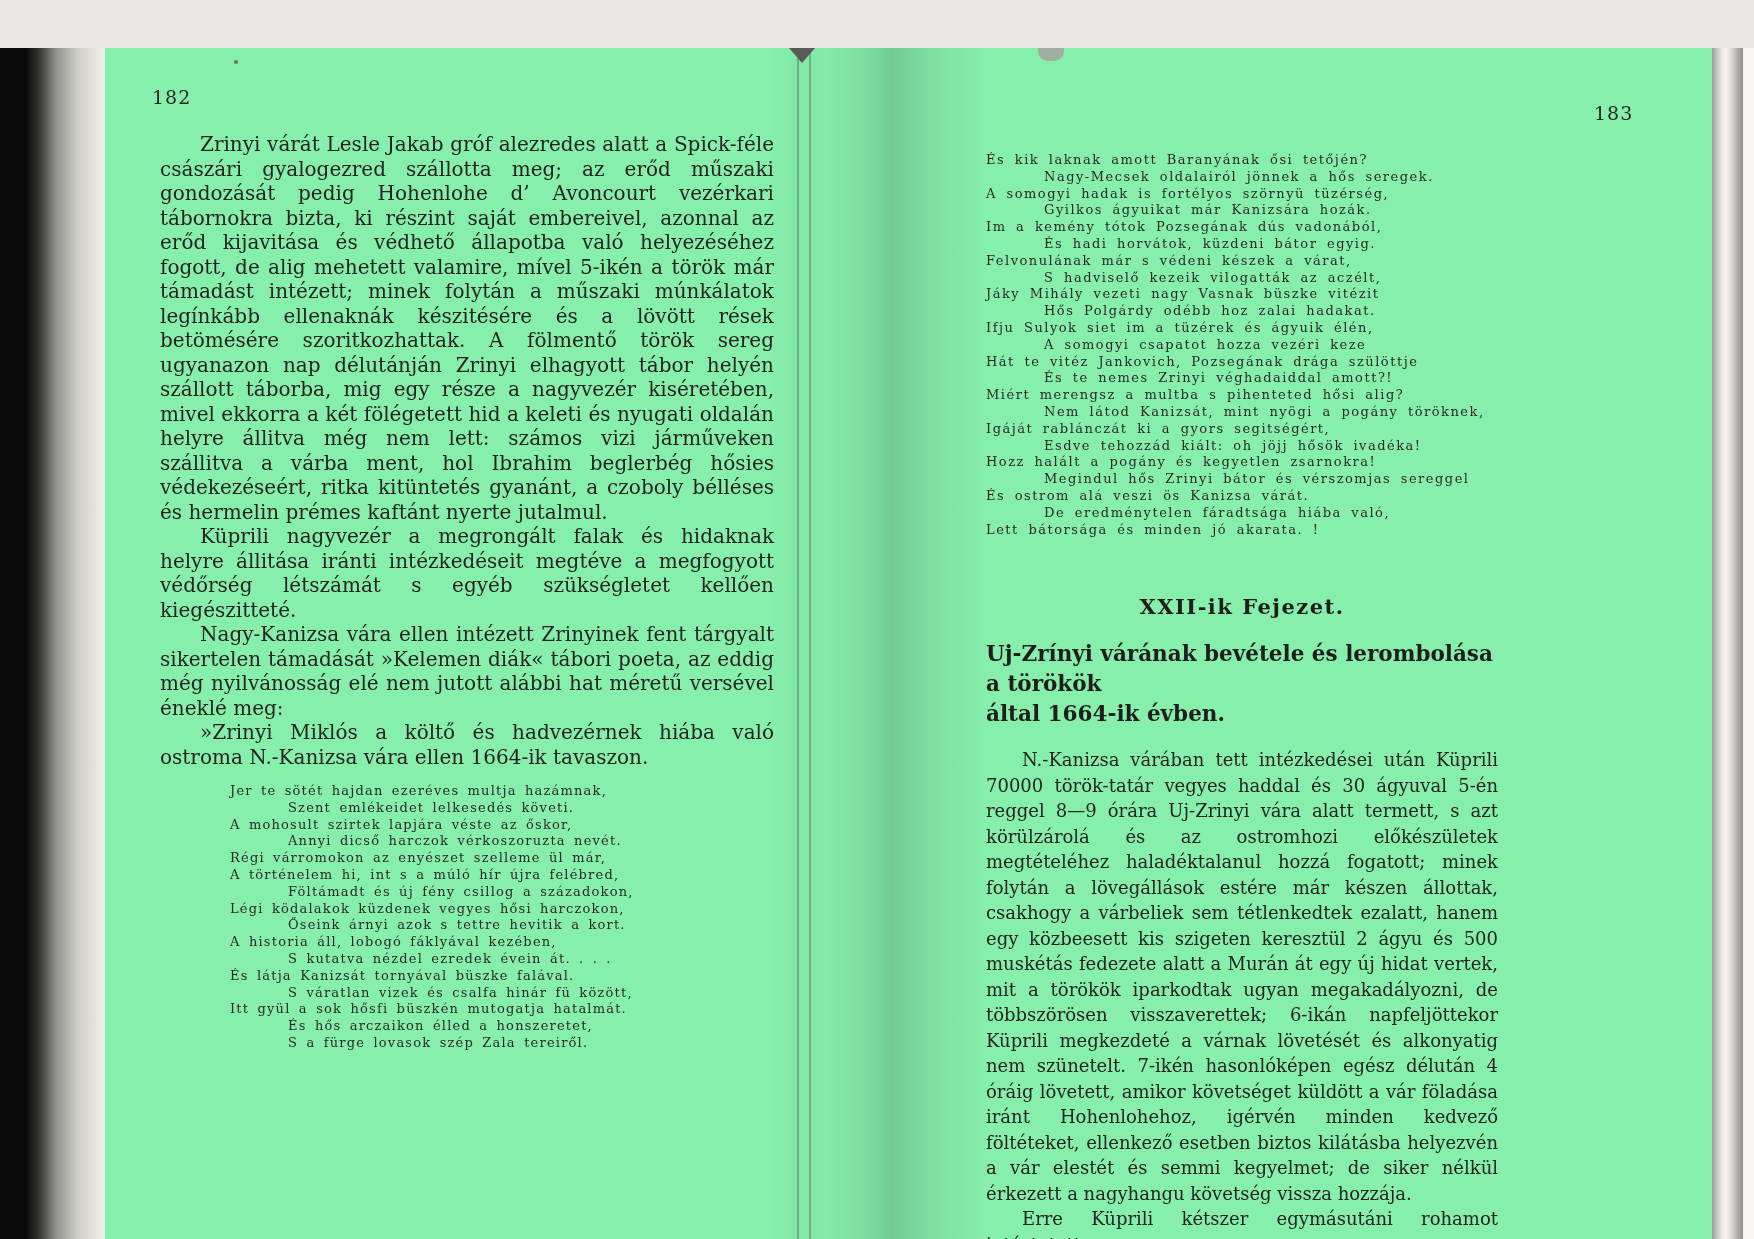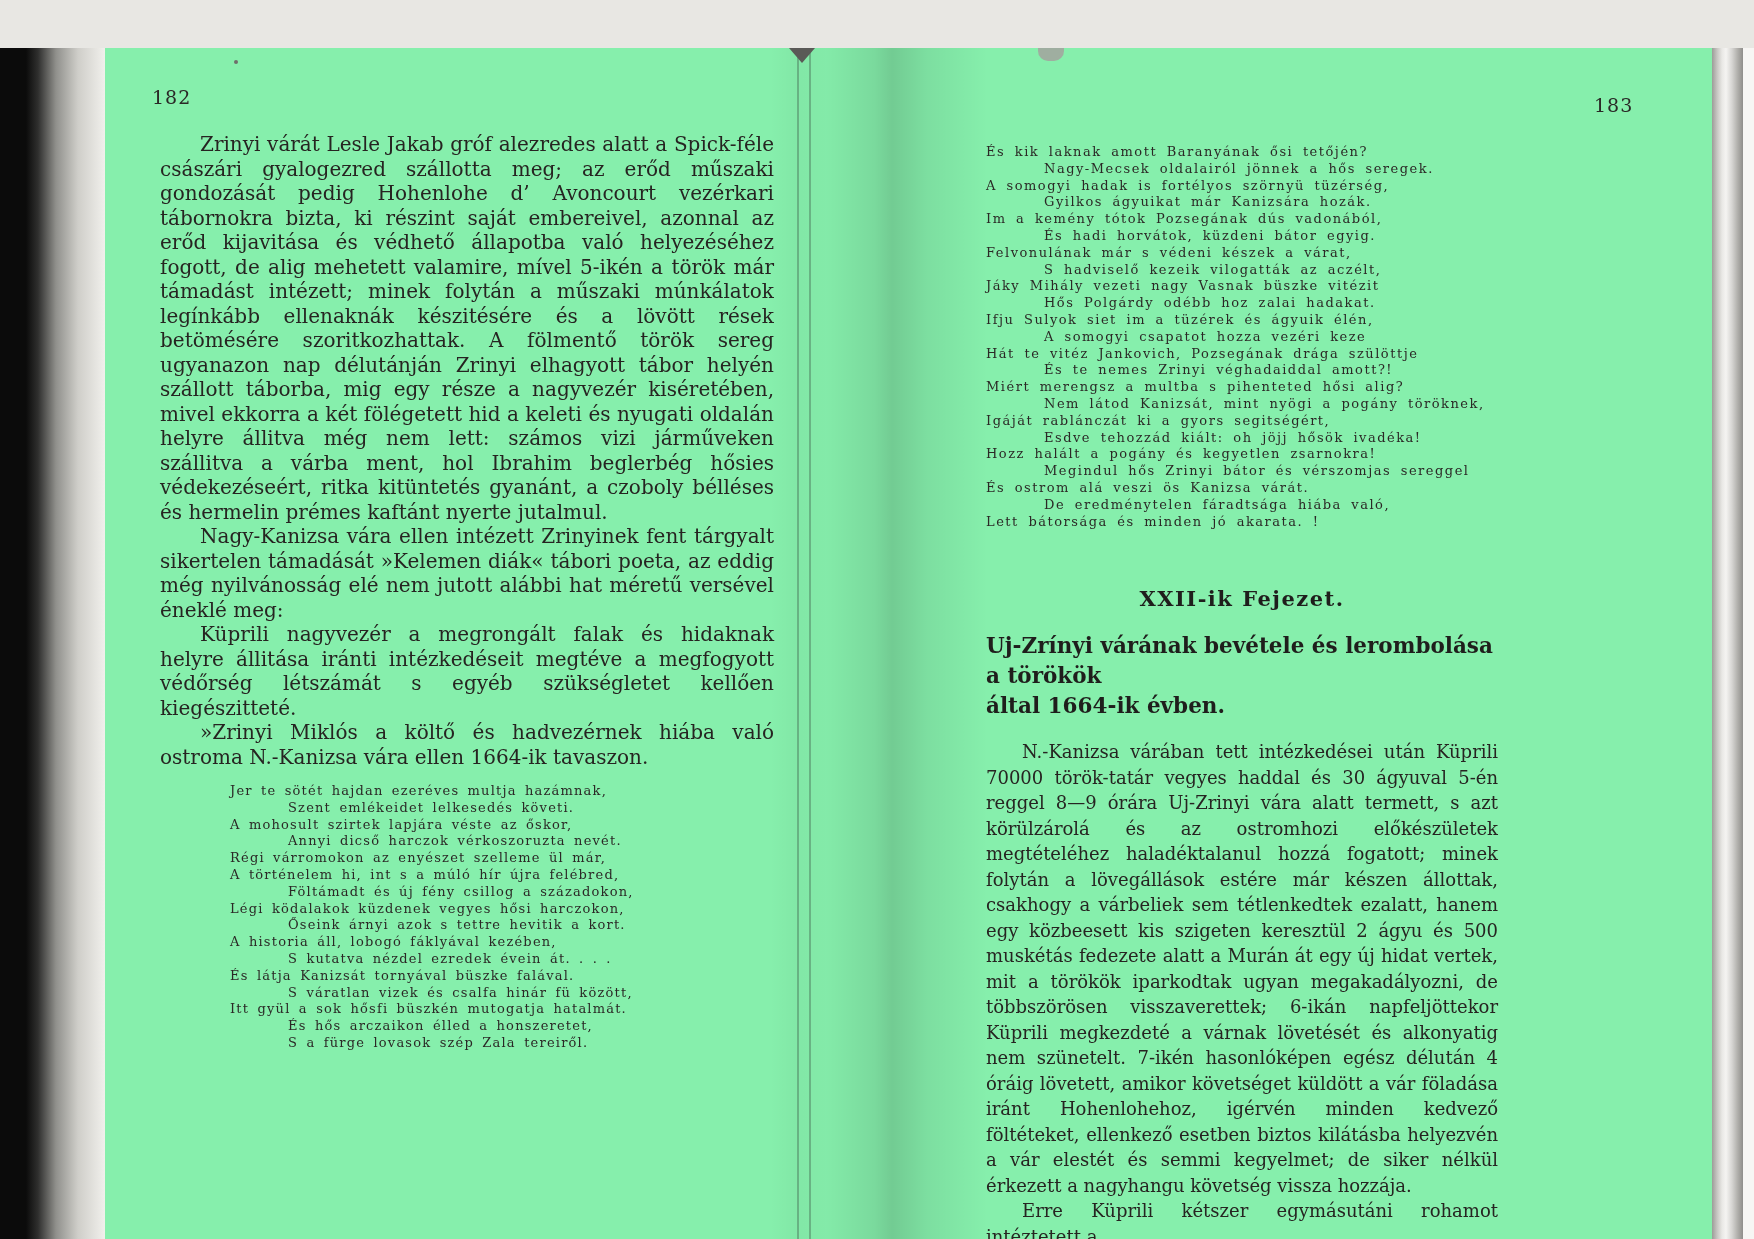--- a/index.html
+++ b/index.html
@@ -54,21 +54,21 @@
     position: absolute; left: 90px; top: 1230px; width: 1620px; height: 3px;
     background: rgba(0,0,0,0.10); border-radius: 2px;
   }
 
   
   .page-left {
     position: absolute; left: 160px; top: 0; width: 614px; height: 1239px;
     padding-top: 38px;
   }
   .page-right {
-    position: absolute; left: 986px; top: 0; width: 512px; height: 925px;
+    position: absolute; left: 986px; top: 8px; width: 512px; height: 925px;
   }
   .pagenum { font-size: 19px; letter-spacing: 1px; color: #2a2826; }
   .pagenum-left { margin-left: -8px; }
   .pagenum-right { position: absolute; left: 608px; top: 46px; }
 
   .body-copy p {
     font-size: 20px;
     line-height: 24.5px;
     text-align: justify;
     text-indent: 40px;
@@ -107,22 +107,22 @@
   <div class="right-margin"></div>
   <div class="smudge-top"></div>
   <div class="speck"></div>
   <div class="bottom-shadow"></div>
 
   <div class="page-left">
     <div class="pagenum pagenum-left">182</div>
 
     <div class="body-copy">
       <p>Zrinyi várát Lesle Jakab gróf alezredes alatt a Spick-féle császári gyalogezred szállotta meg; az erőd műszaki gondozását pedig Hohenlohe d’ Avoncourt vezérkari tábornokra bizta, ki részint saját embereivel, azonnal az erőd kijavitása és védhető állapotba való helyezéséhez fogott, de alig mehetett valamire, mível 5-ikén a török már támadást intézett; minek folytán a műszaki múnkálatok legínkább ellenaknák készitésére és a lövött rések betömésére szoritkozhattak. A fölmentő török sereg ugyanazon nap délutánján Zrinyi elhagyott tábor helyén szállott táborba, mig egy része a nagyvezér kiséretében, mivel ekkorra a két fölégetett hid a keleti és nyugati oldalán helyre állitva még nem lett: számos vizi járműveken szállitva a várba ment, hol Ibrahim beglerbég hősies védekezéseért, ritka kitüntetés gyanánt, a czoboly bélléses és hermelin prémes kaftánt nyerte jutalmul.</p>
+      <p>Küprili nagyvezér a megrongált falak és hidaknak helyre állitása iránti intézkedéseit megtéve a megfogyott védőrség létszámát s egyéb szükségletet kellően kiegészitteté.</p>
       <p>Nagy-Kanizsa vára ellen intézett Zrinyinek fent tárgyalt sikertelen támadását »Kelemen diák« tábori poeta, az eddig még nyilvánosság elé nem jutott alábbi hat méretű versével éneklé meg:</p>
-      <p>Küprili nagyvezér a megrongált falak és hidaknak helyre állitása iránti intézkedéseit megtéve a megfogyott védőrség létszámát s egyéb szükségletet kellően kiegészitteté.</p>
       <p>»Zrinyi Miklós a költő és hadvezérnek hiába való ostroma N.-Kanizsa vára ellen 1664-ik tavaszon.</p>
     </div>
 
     <div class="poem poem-left">
       <div class="poem-line">Jer te sötét hajdan ezeréves multja hazámnak,</div>
       <div class="poem-line indent">Szent emlékeidet lelkesedés követi.</div>
       <div class="poem-line">A mohosult szirtek lapjára véste az őskor,</div>
       <div class="poem-line indent">Annyi dicső harczok vérkoszoruzta nevét.</div>
       <div class="poem-line">Régi várromokon az enyészet szelleme ül már,</div>
       <div class="poem-line">A történelem hi, int s a múló hír újra felébred,</div>

